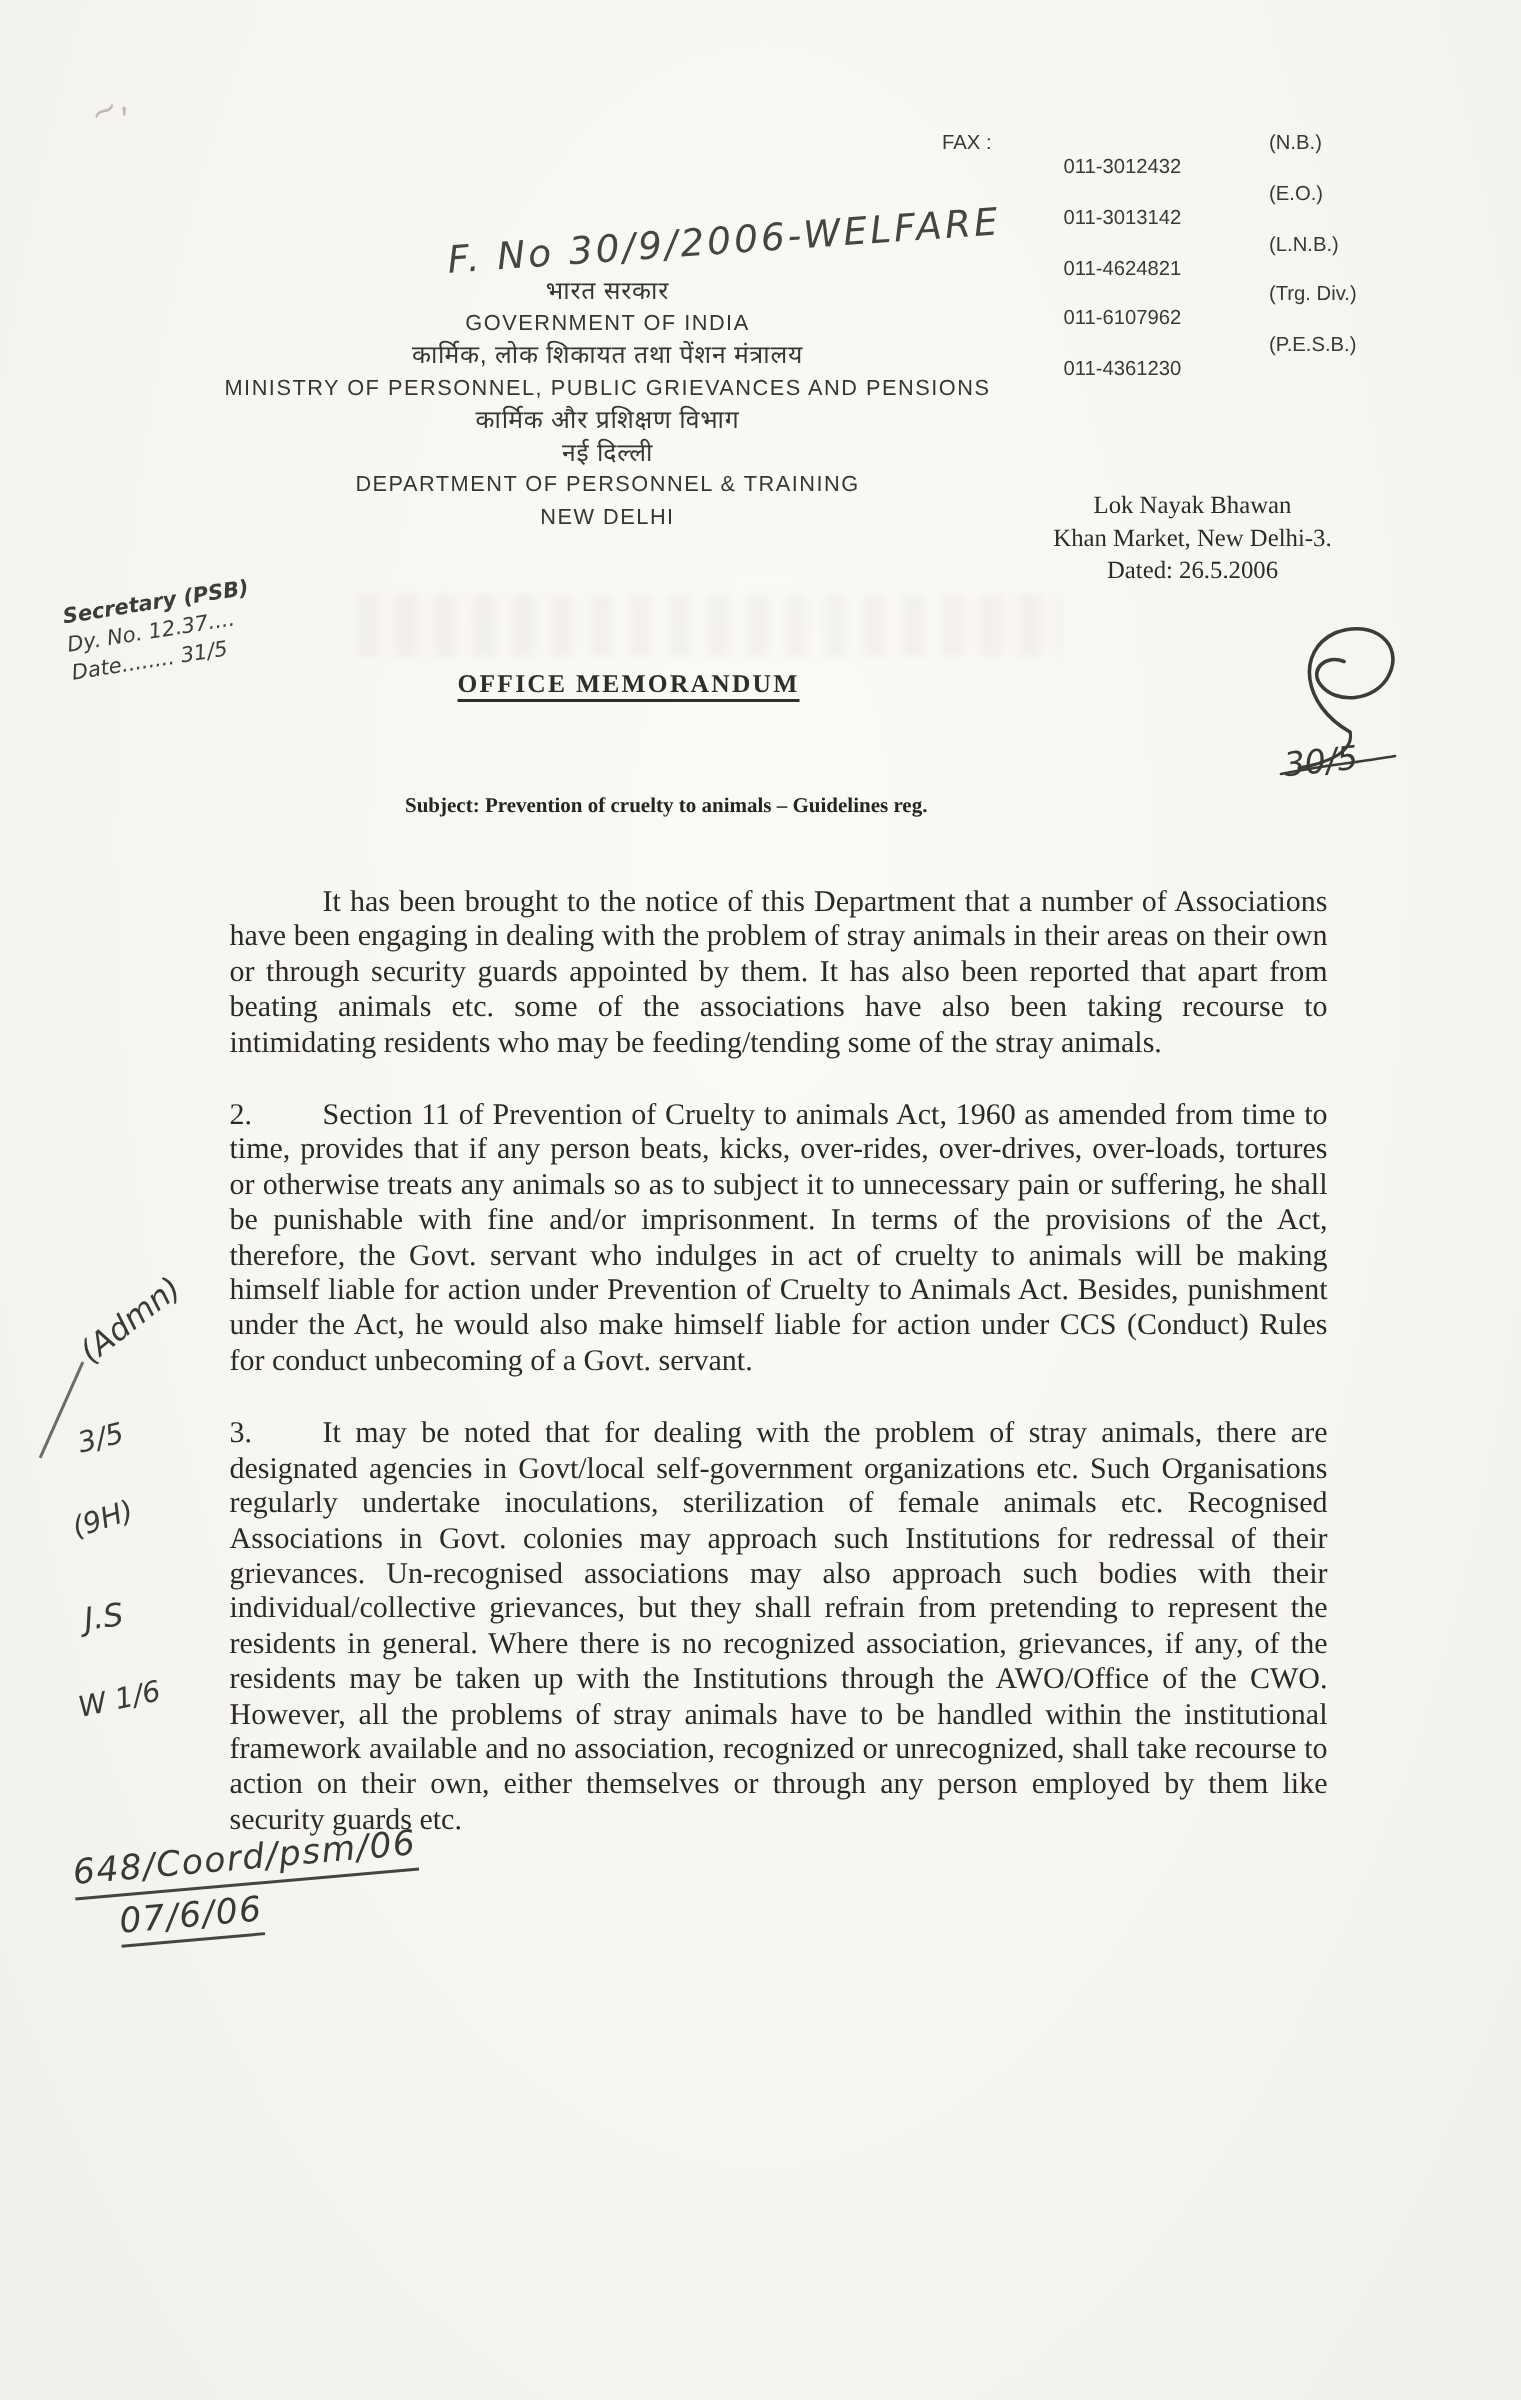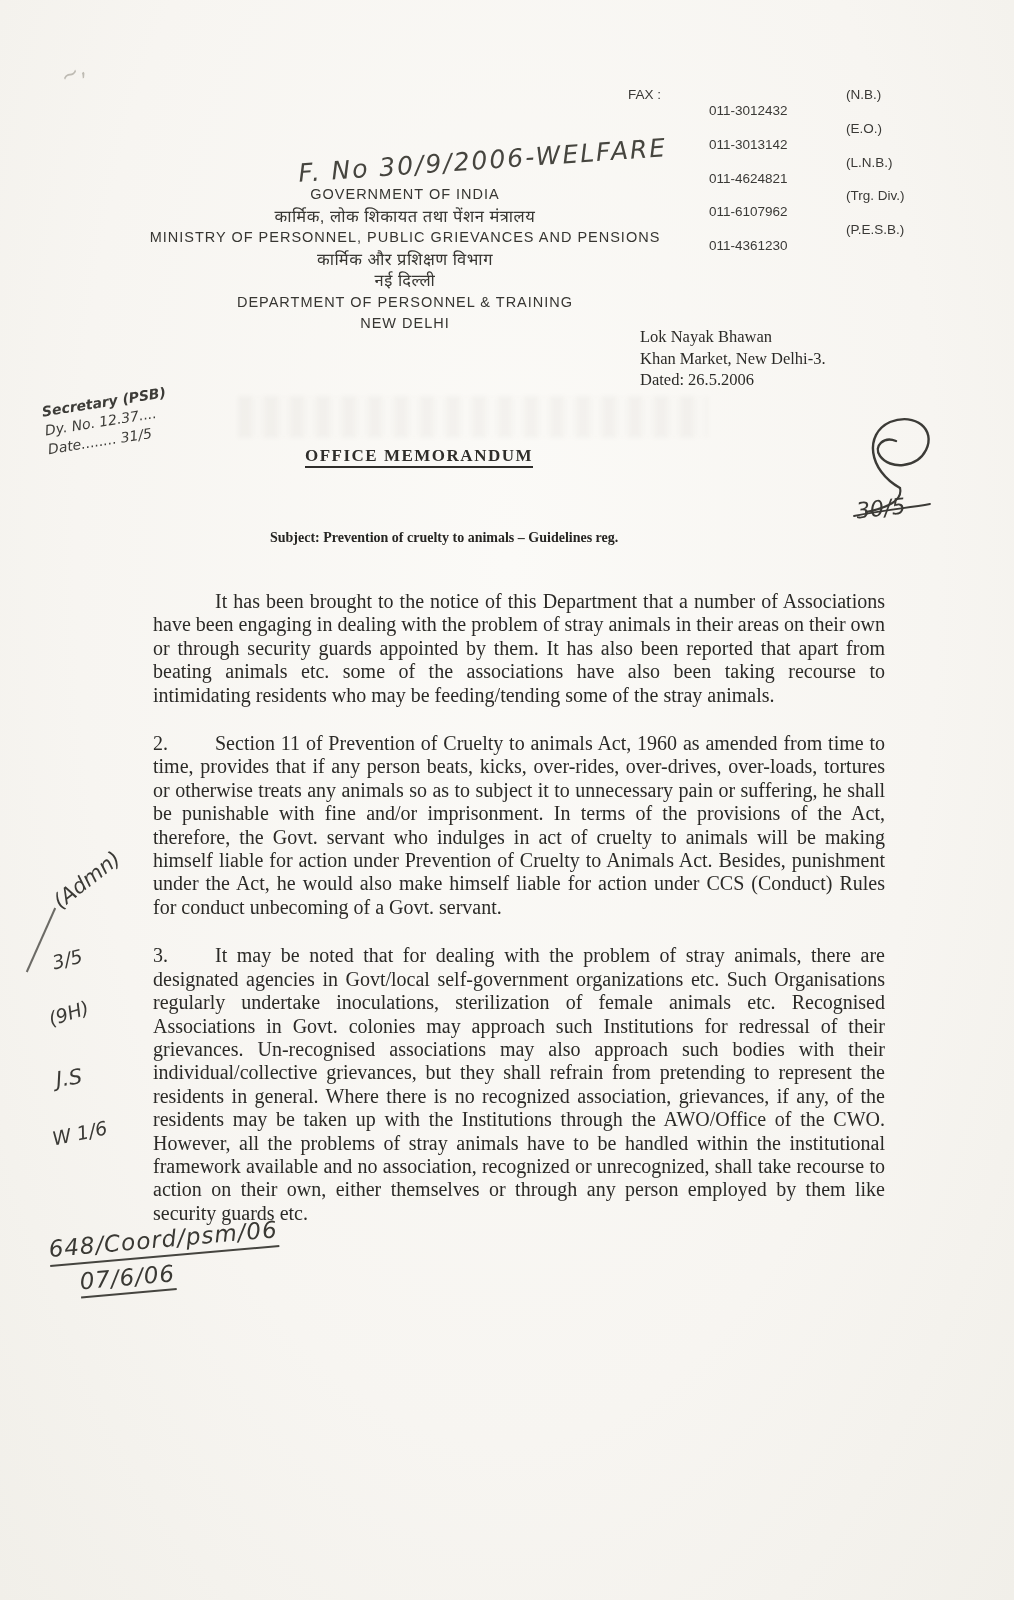--- a/index.html
+++ b/index.html
@@ -43,22 +43,22 @@
     position: absolute; top: 184px; left: 0; width: 810px;
     text-align: center;
     font-family: "Liberation Sans", sans-serif;
     color: #373632;
   }
   .header .h-line { line-height: 21.5px; letter-spacing: 1px; font-size: 14.5px; }
   .header .h-hindi { font-size: 16.5px; letter-spacing: 0.5px; }
 
   
   .address {
-    position: absolute; top: 326px; left: 640px; width: 238px;
-    text-align: left; font-size: 16.5px; line-height: 21.5px;
+    position: absolute; top: 326px; left: 676px; width: 238px;
+    text-align: center; font-size: 16.5px; line-height: 21.5px;
     color: #2c2b28;
   }
 
   
   .stamp {
     position: absolute; top: 388px; left: 44px; width: 185px;
     transform: rotate(-9deg);
     font-family: "DejaVu Sans", sans-serif;
     font-style: italic; font-size: 14px; line-height: 19px;
     color: #3d3c38;
@@ -171,20 +171,21 @@
     <div class="fax-row">
       <span class="fax-label"></span>
       <span class="fax-num">011-4361230</span>
       <span class="fax-dept">(P.E.S.B.)</span>
     </div>
   </div>
 
   <div class="fno">F. No 30/9/2006-WELFARE</div>
 
   <div class="header">
+    <div class="h-line h-hindi">भारत सरकार</div>
     <div class="h-line">GOVERNMENT OF INDIA</div>
     <div class="h-line h-hindi">कार्मिक, लोक शिकायत तथा पेंशन मंत्रालय</div>
     <div class="h-line">MINISTRY OF PERSONNEL, PUBLIC GRIEVANCES AND PENSIONS</div>
     <div class="h-line h-hindi">कार्मिक और प्रशिक्षण विभाग</div>
     <div class="h-line h-hindi">नई दिल्ली</div>
     <div class="h-line">DEPARTMENT OF PERSONNEL &amp; TRAINING</div>
     <div class="h-line">NEW DELHI</div>
   </div>
 
   <div class="address">

